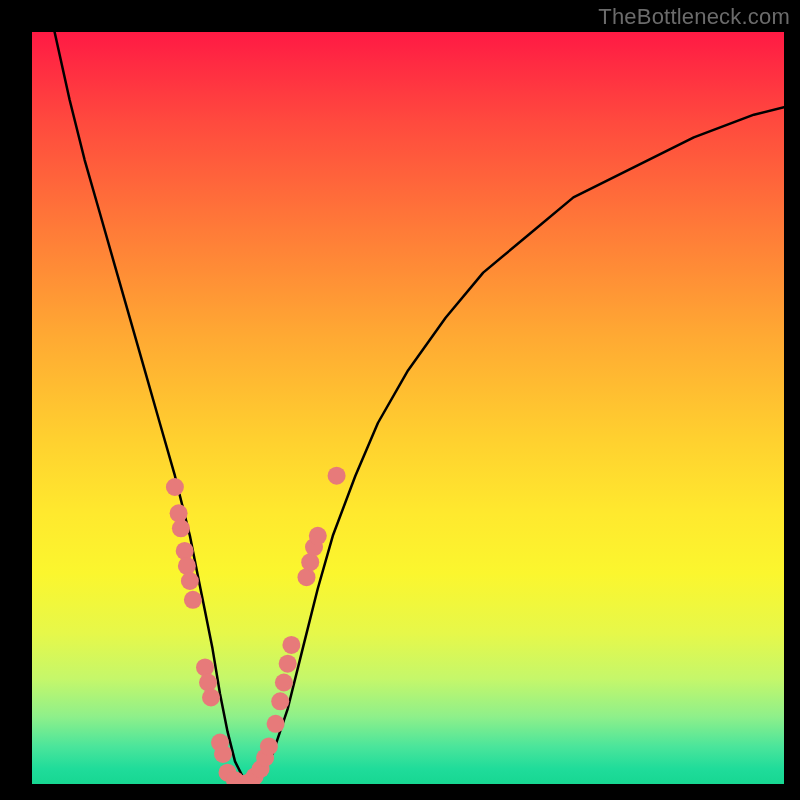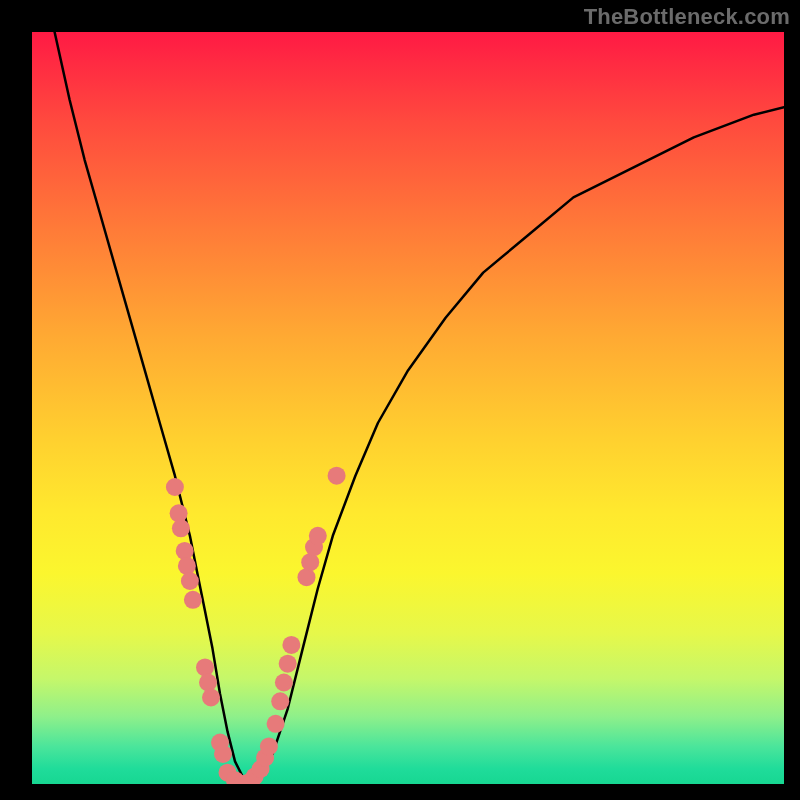--- a/index.html
+++ b/index.html
@@ -46,21 +46,21 @@
     left: 0;
     top: 0;
   }
   .watermark {
     position: absolute;
     top: 4px;
     right: 10px;
     color: #6b6b6b;
     font-size: 22px;
     letter-spacing: 0.2px;
-    font-weight: 700;
+    font-weight: 400;
     user-select: none;
   }
 </style>
 </head>
 <body>
 
 <div class="frame">
   <div class="plot-area">
     <svg id="chart-svg" width="752" height="752" viewBox="0 0 752 752">
         <path d="M22.6 0.0 L37.6 67.7 L52.6 127.8 L67.7 180.5 L82.7 233.1 L97.8 285.8 L112.8 338.4 L127.8 391.0 L142.9 443.7 L157.9 503.8 L165.4 541.4 L173.0 579.0 L180.5 616.6 L188.0 661.8 L195.5 699.4 L203.0 729.4 L210.6 744.5 L218.1 752.0 L225.6 744.5 L240.6 721.9 L255.7 676.8 L270.7 616.6 L285.8 556.5 L300.8 503.8 L323.4 443.7 L345.9 391.0 L376.0 338.4 L413.6 285.8 L451.2 240.6 L496.3 203.0 L541.4 165.4 L601.6 135.4 L661.8 105.3 L721.9 82.7 L752.0 75.2" fill="none" stroke="#000" stroke-width="2.5" stroke-linecap="round" stroke-linejoin="round"></path>

